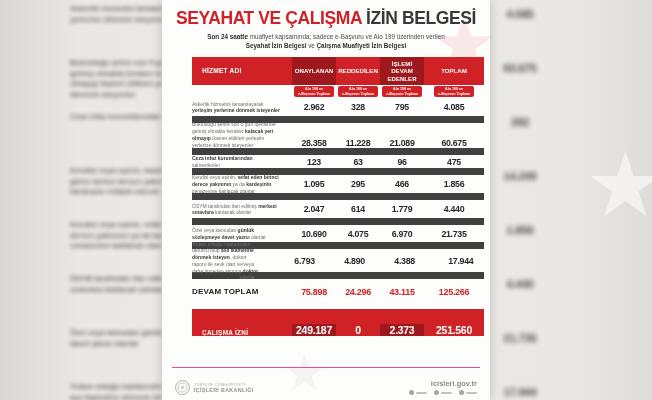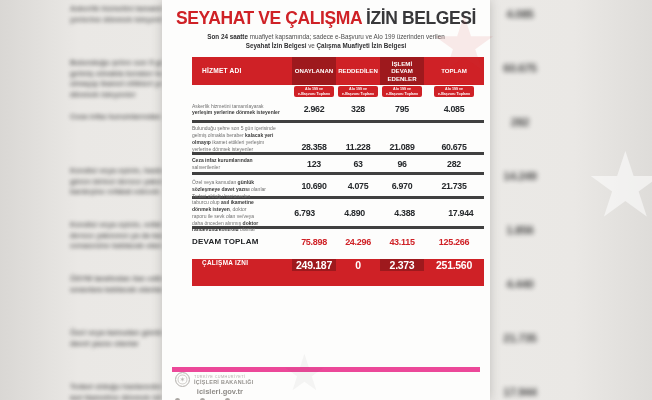--- a/index.html
+++ b/index.html
@@ -44,36 +44,36 @@
     display:flex; align-items:center; justify-content:center; text-align:center; padding:0 2px; }
   .hc.dark { background:#9e191d; }
   .col-name { width:100px; }
   .hc.col-name { justify-content:flex-start; padding-left:10px; font-size:6.6px; letter-spacing:.2px; }
   .col-n { width:44px; }
   .col-n.last { width:60px; }
   .badges { display:flex; height:13px; align-items:center; }
   .badge-slot { display:flex; justify-content:center; }
   .badge { background:#cf2126; color:#fff; border-radius:2px; width:40px; padding:1px 0;
     font-size:3.6px; line-height:1.2; text-align:center; font-weight:bold; }
-  .trow { display:flex; align-items:center; border-bottom:3px solid #404040; }
+  .trow { display:flex; align-items:center; border-bottom:7px solid #404040; }
   .desc { width:100px; padding-right:10px; font-size:5px; color:#707070; line-height:1.35; }
   .desc b { color:#3a3a3a; }
   .val { text-align:center; font-weight:bold; font-size:8.8px; color:#26292c; letter-spacing:-.3px; }
   .total { display:flex; align-items:center; height:25px; }
   .total .lbl { width:100px; font-size:8px; font-weight:bold; color:#212326; letter-spacing:.2px; }
   .total .val { color:#cf2126; font-size:9px; }
-  .work { display:flex; align-items:flex-start; height:27px; margin:5px 6px 0 30px; background:#cf2126; }
+  .work { display:flex; align-items:flex-end; height:27px; margin:5px 6px 0 30px; background:#cf2126; }
   .work .lbl { width:100px; display:flex; align-items:center; padding-left:10px;
     color:#fff; font-size:6.4px; font-weight:bold; letter-spacing:.3px; }
   .work .cell { display:flex; align-items:center; justify-content:center;
     color:#fff; font-weight:bold; font-size:10.5px; letter-spacing:-.3px; }
   .work .cell.dark { background:#9e191d; }
   
   .footer { position:absolute; left:10px; right:10px; bottom:5px; height:28px;
-    border-top:5px solid #ec4899; display:flex; justify-content:space-between; align-items:flex-start; padding:0 3px;flex-direction:column; }
+    border-top:1px solid #ec4899; display:flex; justify-content:space-between; align-items:flex-end; padding:0 3px; }
   .gov { display:flex; align-items:center; gap:4px; }
   .emblem { width:15px; height:15px; border:1px solid #b7b4b0; border-radius:50%;
     display:flex; align-items:center; justify-content:center; color:#b7b4b0; font-size:7px;
     box-shadow:inset 0 0 0 1.5px #fdfdfc, inset 0 0 0 2.5px #cfccc8; }
   .gov-t1 { font-size:3.8px; color:#b0ada9; letter-spacing:.4px; }
   .gov-t2 { font-size:5.4px; font-weight:bold; color:#95928e; letter-spacing:.3px; }
   .site { text-align:right; }
   .site-url { font-size:7.5px; font-weight:bold; color:#8f8c88; }
   .socials { display:flex; gap:7px; justify-content:flex-end; margin-top:2px; }
   .soc { display:flex; align-items:center; gap:2px; }
@@ -169,21 +169,35 @@
             <div class="val col-n">28.358</div>
             <div class="val col-n">11.228</div>
             <div class="val col-n">21.089</div>
             <div class="val col-n last">60.675</div>
           </div>
           <div class="trow" style="height: 20px;">
             <div class="desc"><b>Ceza infaz kurumlarından</b><span> salıverilenler</span></div>
             <div class="val col-n">123</div>
             <div class="val col-n">63</div>
             <div class="val col-n">96</div>
-            <div class="val col-n last">282</div>
+            <div class="val col-n last">475</div>
+          </div>
+          <div class="trow" style="height: 25px;">
+            <div class="desc"><span>Kendisi veya eşinin, </span><b>vefat eden birinci derece yakınının</b><span> ya da </span><b>kardeşinin</b><span> cenazesine katılacak olanlar</span></div>
+            <div class="val col-n">1.095</div>
+            <div class="val col-n">295</div>
+            <div class="val col-n">466</div>
+            <div class="val col-n last">1.856</div>
+          </div>
+          <div class="trow" style="height: 25px;">
+            <div class="desc"><span>ÖSYM tarafından ilan edilmiş </span><b>merkezi sınavlara</b><span> katılacak olanlar</span></div>
+            <div class="val col-n">2.047</div>
+            <div class="val col-n">614</div>
+            <div class="val col-n">1.779</div>
+            <div class="val col-n last">4.440</div>
           </div>
           <div class="trow" style="height: 24px;">
             <div class="desc"><span>Özel veya kamudan </span><b>günlük sözleşmeye davet yazısı</b><span> olanlar</span></div>
             <div class="val col-n">10.690</div>
             <div class="val col-n">4.075</div>
             <div class="val col-n">6.970</div>
             <div class="val col-n last">21.735</div>
           </div>
           <div class="trow" style="height: 30px; gap: 16px;">
             <div class="desc"><span>Tedavi olduğu hastaneden taburcu olup </span><b>asıl ikametine dönmek isteyen</b><span>, doktor raporu ile sevk olan ve/veya daha önceden alınmış </span><b>doktor randevusu/kontrolü</b><span> olanlar</span></div>

